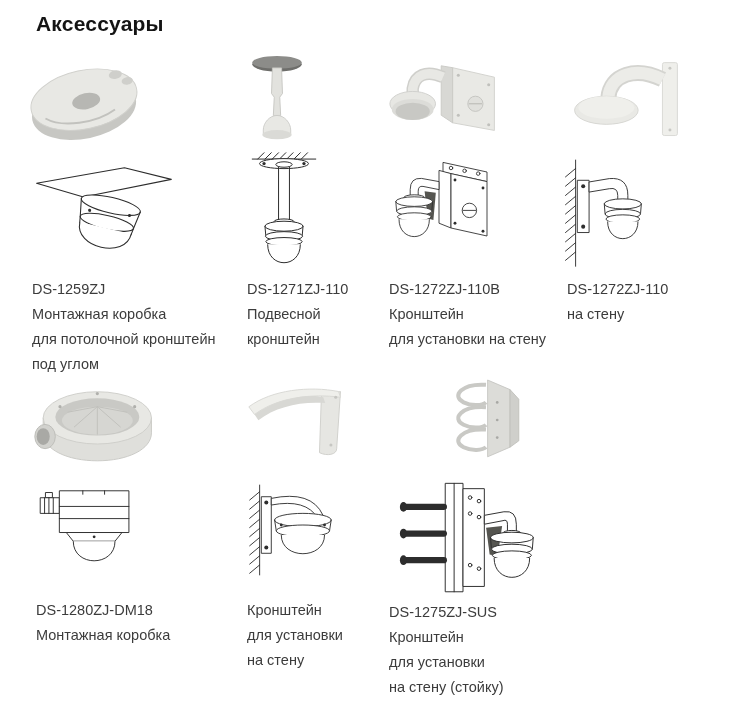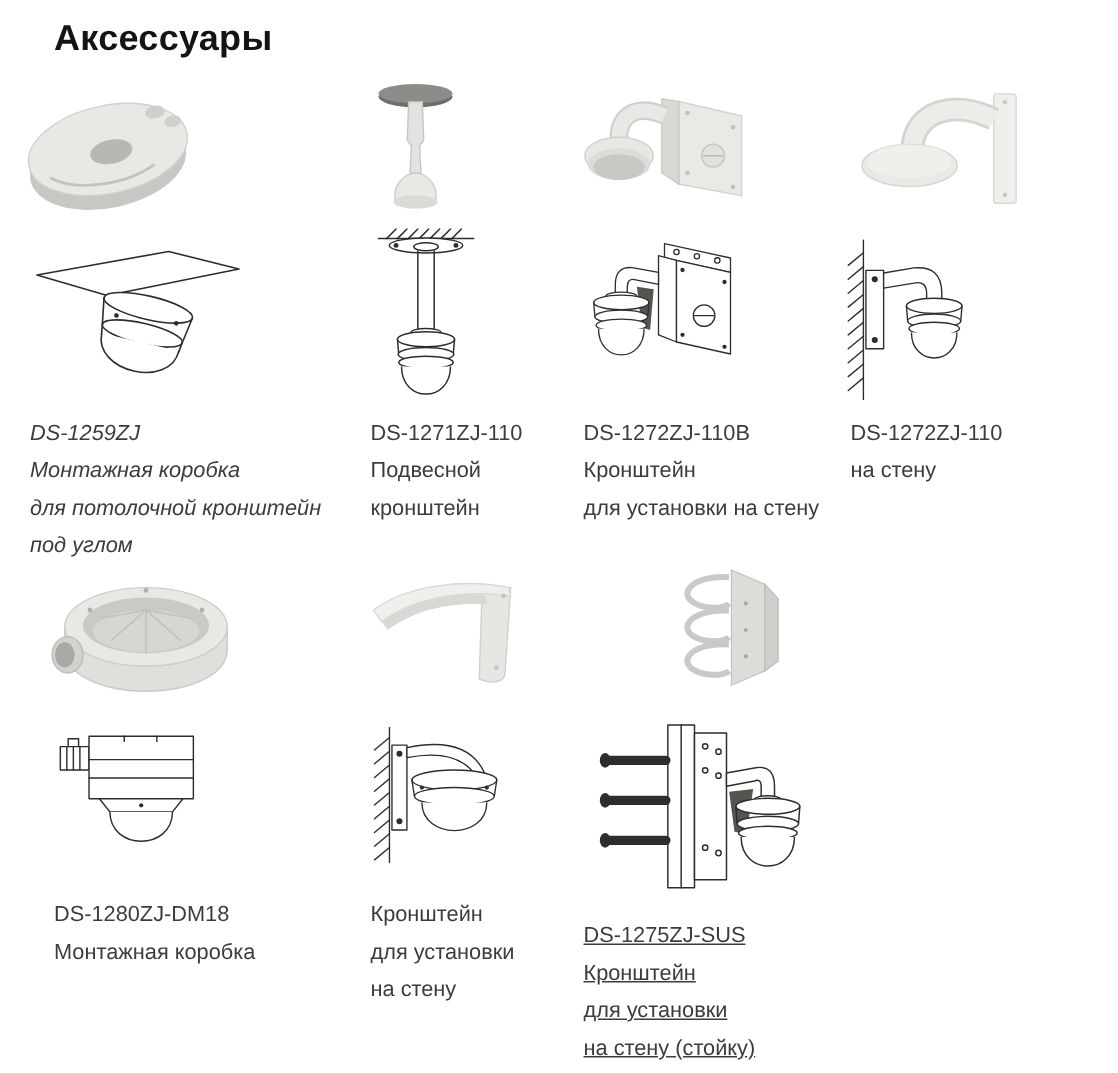--- a/index.html
+++ b/index.html
@@ -2,46 +2,46 @@
 <html><head>
 <meta charset="utf-8">
 <style>
   html,body { margin:0; padding:0; background:#ffffff; }
   .page {
     position:relative; width:745px; height:715px; background:#ffffff;
     font-family:"Liberation Sans","DejaVu Sans",sans-serif; overflow:hidden;
   }
   .page-title {
     position:absolute; left:36px; top:12px;
-    font-size:24px; font-weight:bold; color:#141414; letter-spacing:0.2px;
+    font-size:21px; font-weight:bold; color:#141414; letter-spacing:0.2px;
   }
   .card { position:absolute; }
   .photo-box { height:100px; position:relative; }
   .row2 .photo-box { height:104px; }
   .draw-box { height:127px; position:relative; }
   .row2 .draw-box { height:122px; }
   .photo-box svg, .draw-box svg { position:absolute; }
   .text-block { line-height:25px; font-size:14.5px; color:#3c3c3c; }
   .model-number { white-space:nowrap; }
   .desc-line { white-space:nowrap; }
-  .push6 { margin-top:14px;text-decoration:underline; }
+  .push6 { margin-top:2px; }
   
   .ln { stroke:#2d2d2d; stroke-width:1.1; fill:none; stroke-linecap:round; stroke-linejoin:round; }
   .wf { stroke:#2d2d2d; stroke-width:1.1; fill:#ffffff; stroke-linejoin:round; }
   .dk { fill:#2d2d2d; stroke:none; }
   .gy { fill:#555550; stroke:none; }
 </style>
 </head>
 <body>
 
 <div class="page">
 
   <div class="page-title">Аксессуары</div>
 
-  <div class="card" style="left:20px; top:50px; width:200px;font-style:italic;">
+  <div class="card" style="left:32px; top:50px; width:200px;">
     <div class="photo-box">
       <svg width="118" height="96" viewBox="0 0 125 95" style="left:-6px; top:4px;">
         <g transform="rotate(-12 62 48)">
           <ellipse cx="60" cy="55" rx="56" ry="31" fill="#c7c7c3"></ellipse>
           <ellipse cx="62" cy="45" rx="57" ry="31" fill="#e8e8e4" stroke="#d0d0cc"></ellipse>
           <ellipse cx="64" cy="47" rx="15" ry="8.5" fill="#b7b7b3"></ellipse>
           <path d="M18 56 A 48 24 0 0 0 92 62" stroke="#c2c2be" fill="none" stroke-width="2"></path>
           <ellipse cx="100" cy="26" rx="7" ry="4.5" fill="#cfcfcb"></ellipse>
           <ellipse cx="111" cy="35" rx="6" ry="4" fill="#cfcfcb"></ellipse>
         </g>

